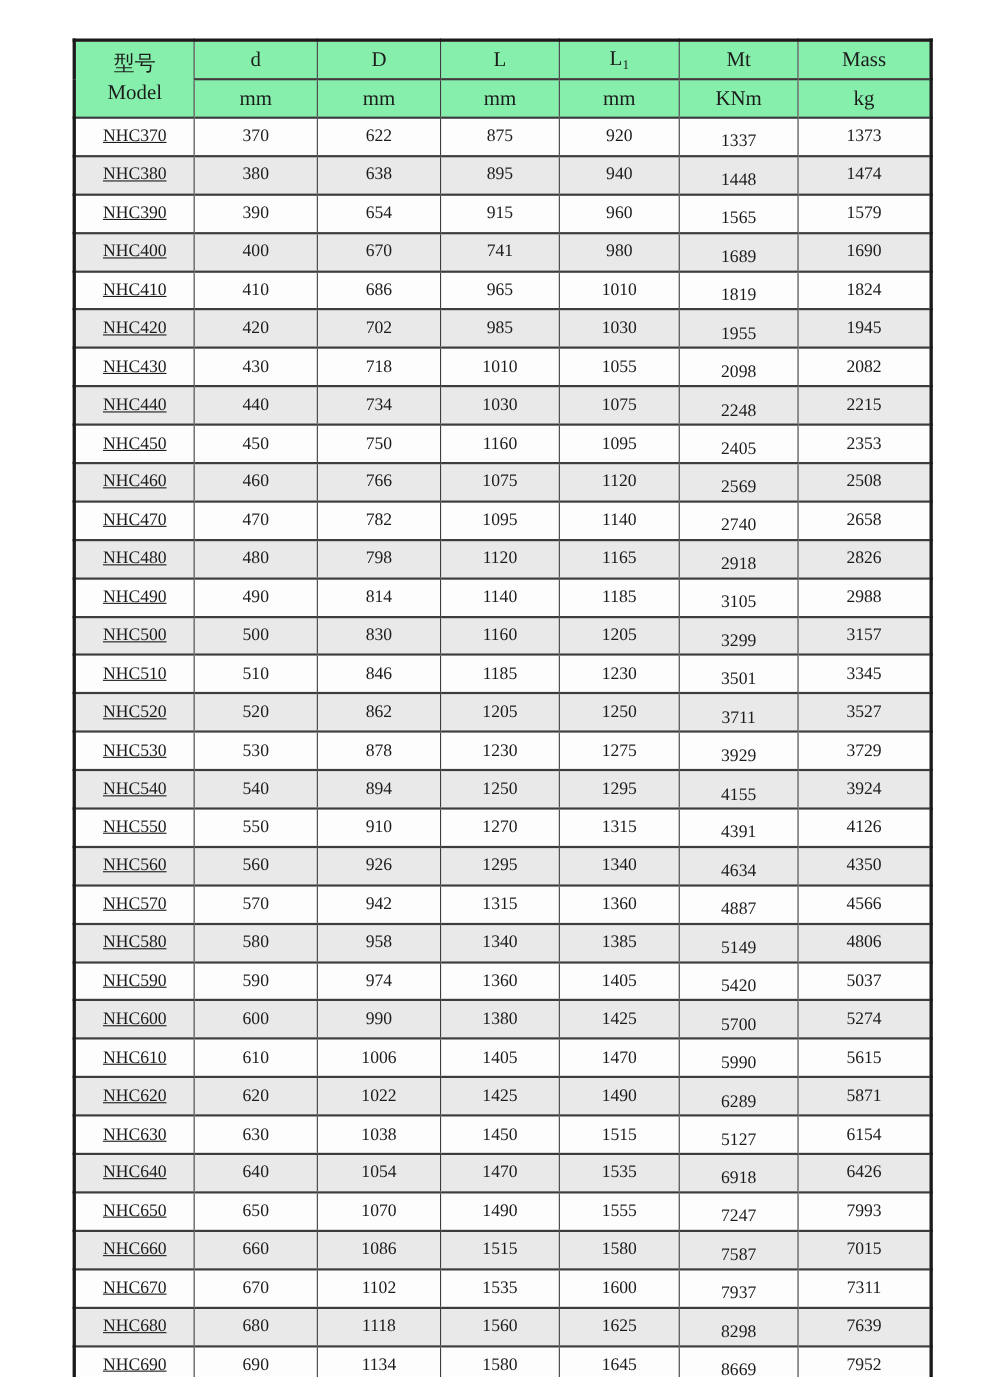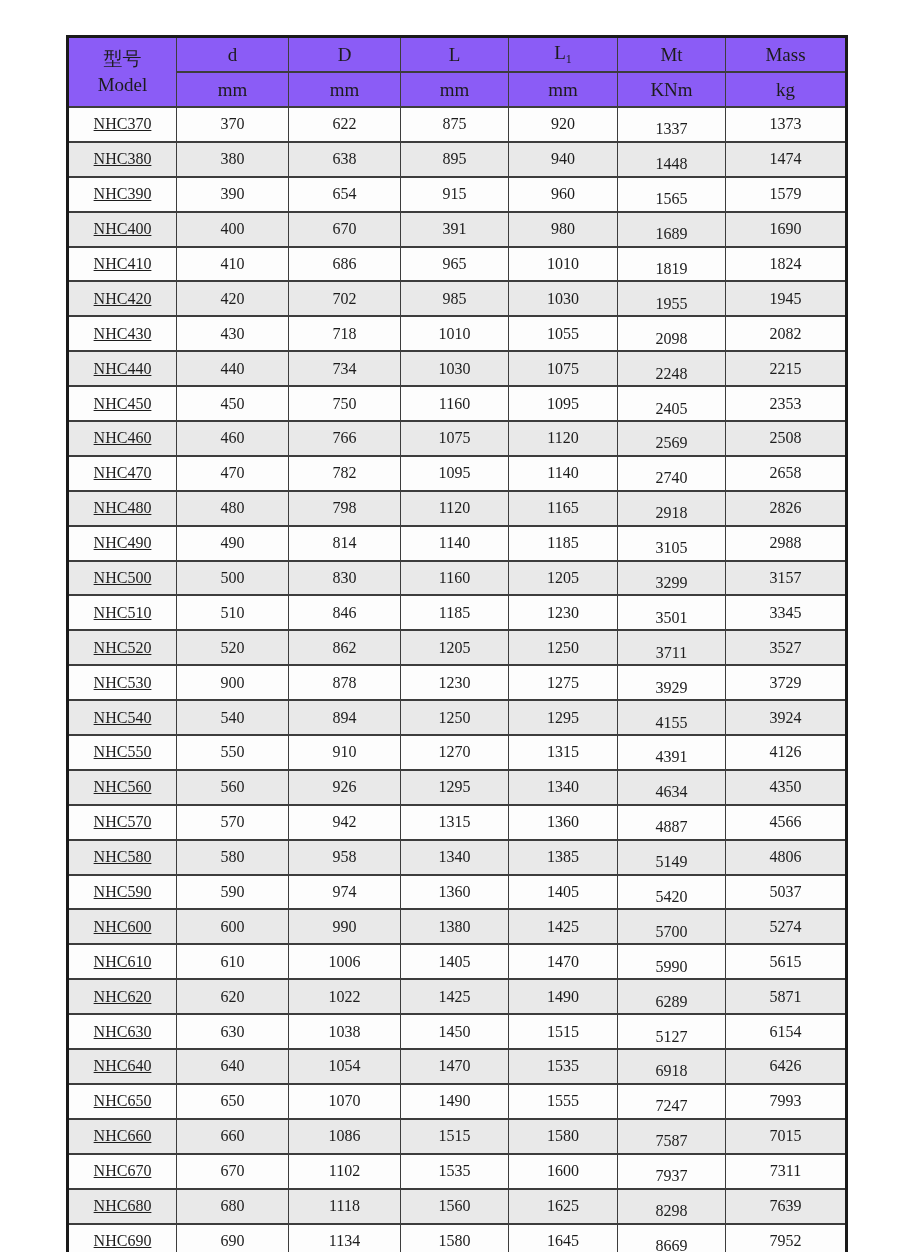--- a/index.html
+++ b/index.html
@@ -30,21 +30,21 @@
     border-style: solid;
     border-color: #3d3d3d;
     border-width: 2px 1px;  
     text-align: center;
     vertical-align: middle;
     padding: 0;
     color: #1c1c1c;
     overflow: hidden;
   }
   thead th {
-    background: #8b5cf6;
+    background: #86efac;
     font-weight: normal;
     font-size: 19px;
     height: 33px;
   }
   thead th.model-cell {
     font-size: 19px;
     line-height: 1.35;
   }
   tbody td {
     height: 32.9px;
@@ -131,21 +131,21 @@
           <td class="col-D">654</td>
           <td class="col-L">915</td>
           <td class="col-L1">960</td>
           <td class="col-Mt"><span class="mt-shift">1565</span></td>
           <td class="col-mass">1579</td>
         </tr>
         <tr class="alt">
           <td class="col-model">NHC400</td>
           <td class="col-d">400</td>
           <td class="col-D">670</td>
-          <td class="col-L">391</td>
+          <td class="col-L">741</td>
           <td class="col-L1">980</td>
           <td class="col-Mt"><span class="mt-shift">1689</span></td>
           <td class="col-mass">1690</td>
         </tr>
         <tr>
           <td class="col-model">NHC410</td>
           <td class="col-d">410</td>
           <td class="col-D">686</td>
           <td class="col-L">965</td>
           <td class="col-L1">1010</td>
@@ -246,21 +246,21 @@
           <td class="col-model">NHC520</td>
           <td class="col-d">520</td>
           <td class="col-D">862</td>
           <td class="col-L">1205</td>
           <td class="col-L1">1250</td>
           <td class="col-Mt"><span class="mt-shift">3711</span></td>
           <td class="col-mass">3527</td>
         </tr>
         <tr>
           <td class="col-model">NHC530</td>
-          <td class="col-d">900</td>
+          <td class="col-d">530</td>
           <td class="col-D">878</td>
           <td class="col-L">1230</td>
           <td class="col-L1">1275</td>
           <td class="col-Mt"><span class="mt-shift">3929</span></td>
           <td class="col-mass">3729</td>
         </tr>
         <tr class="alt">
           <td class="col-model">NHC540</td>
           <td class="col-d">540</td>
           <td class="col-D">894</td>

